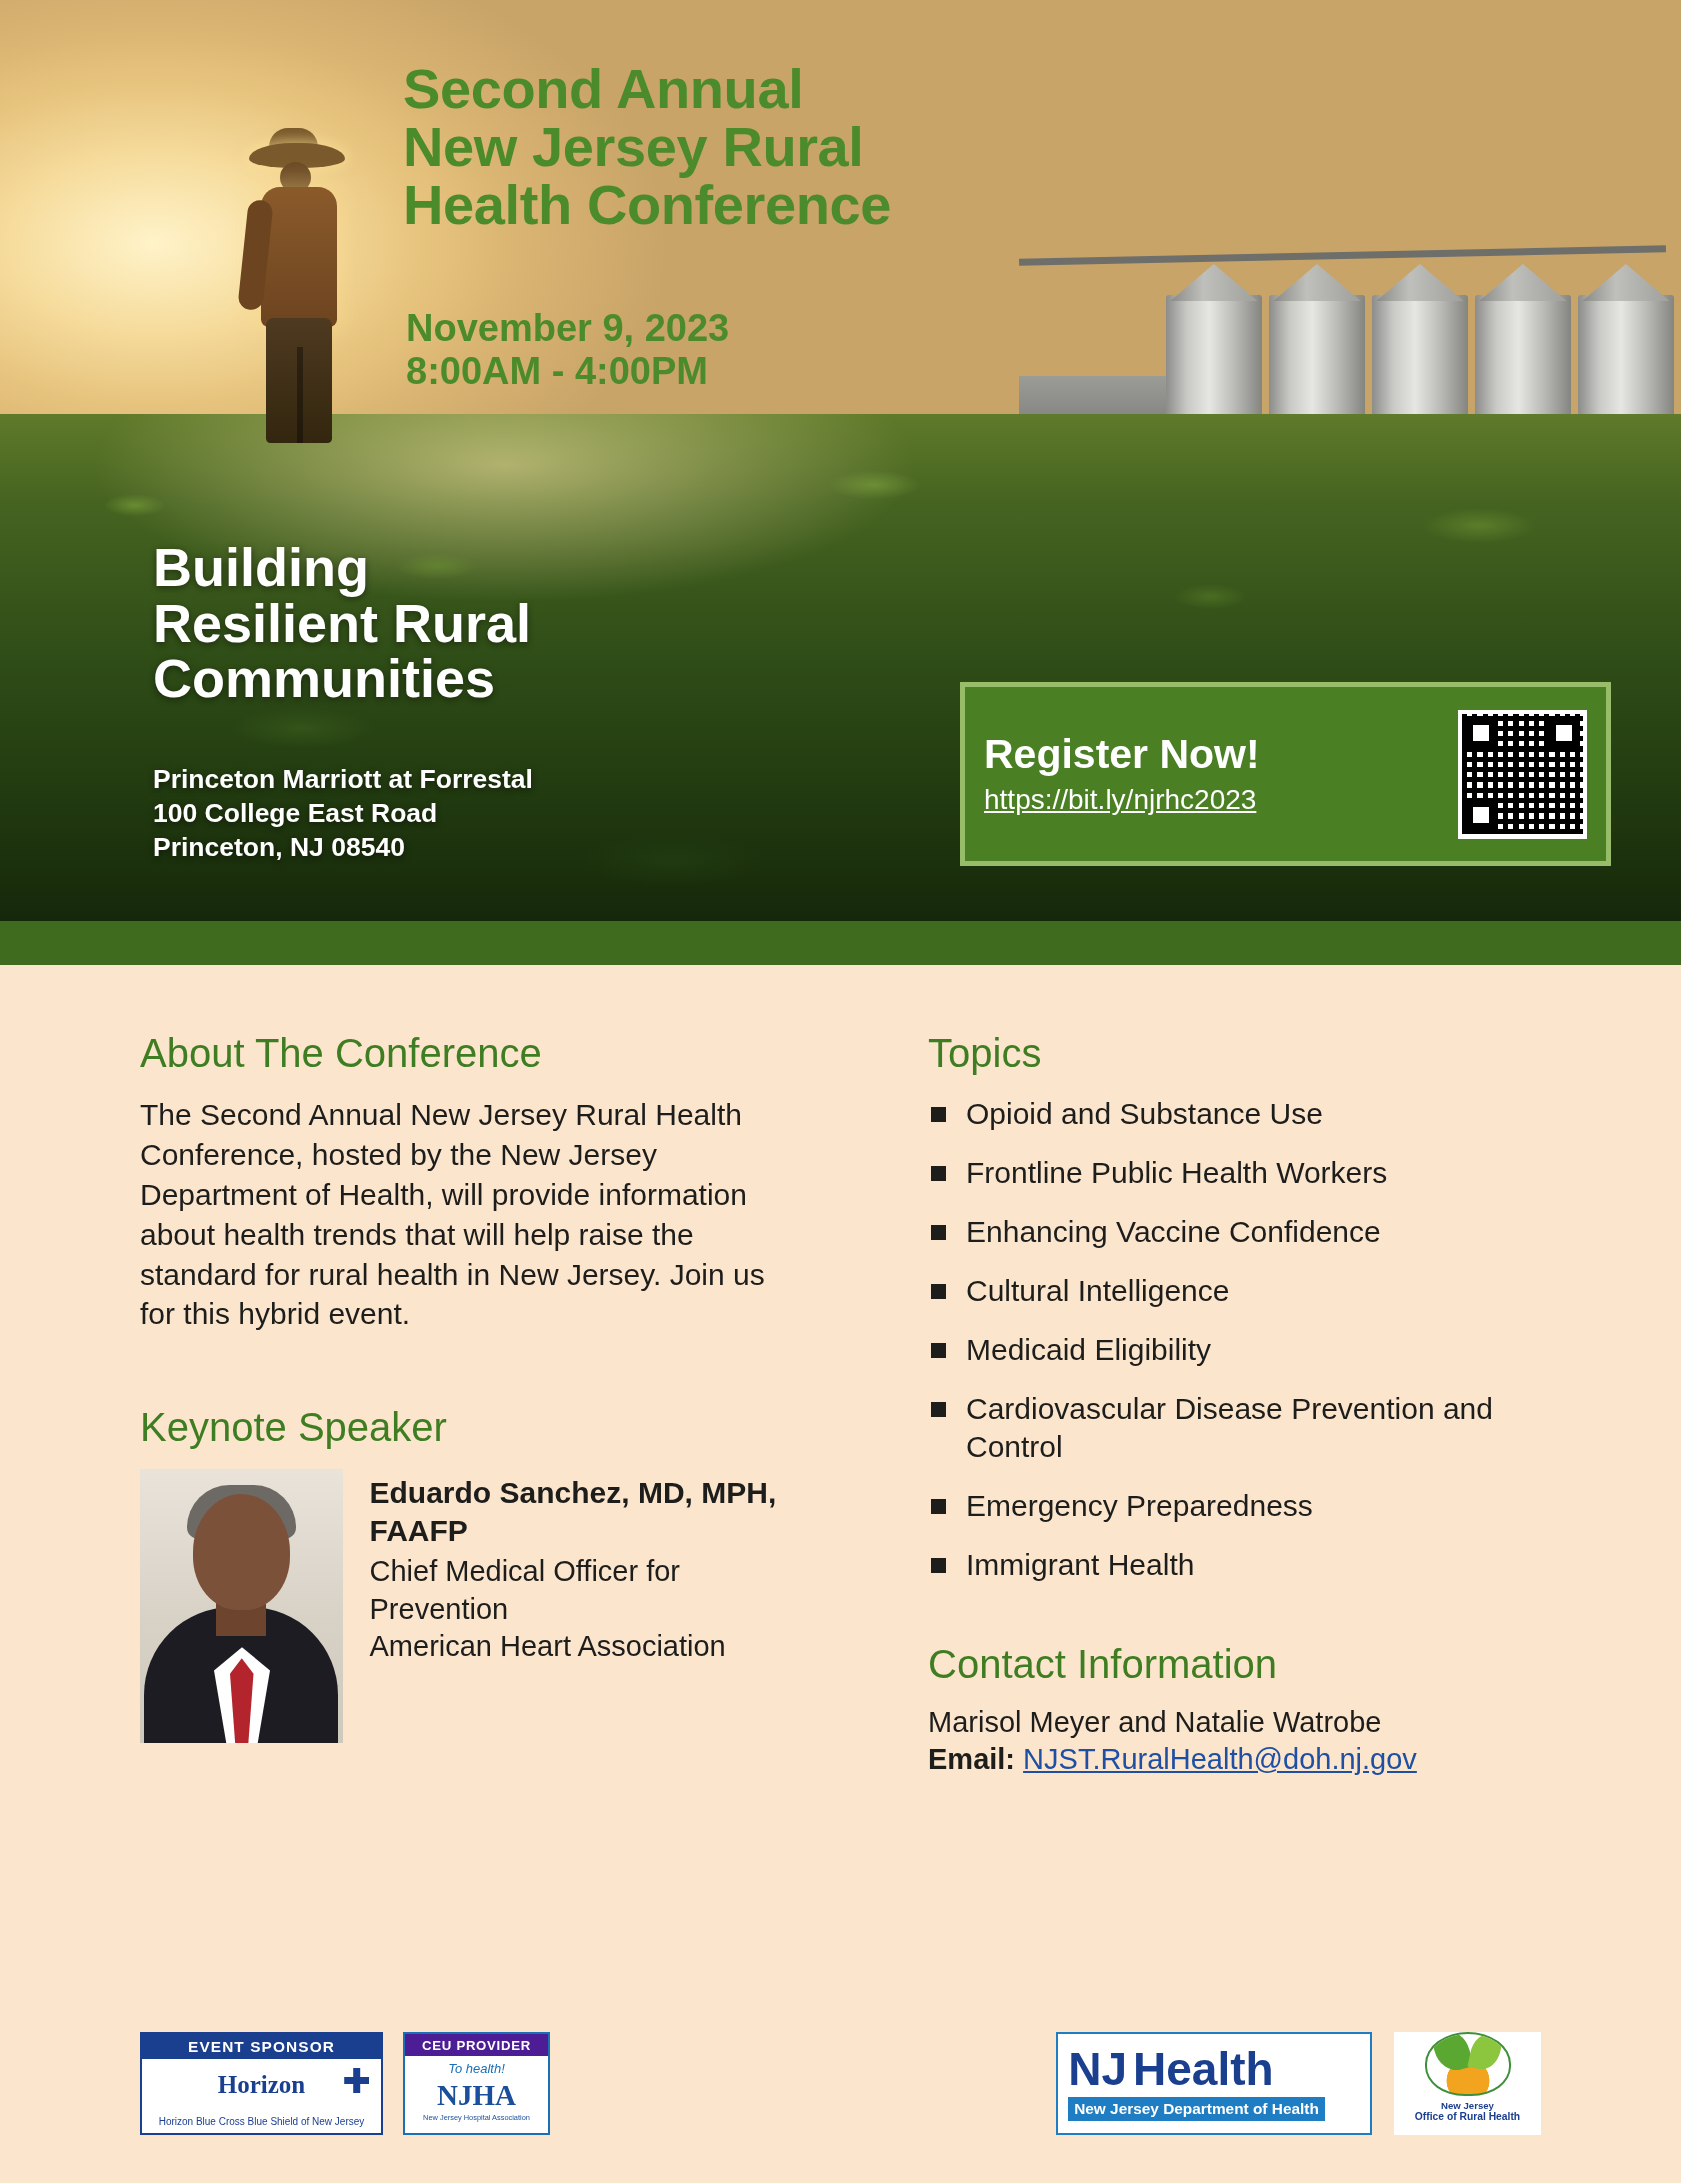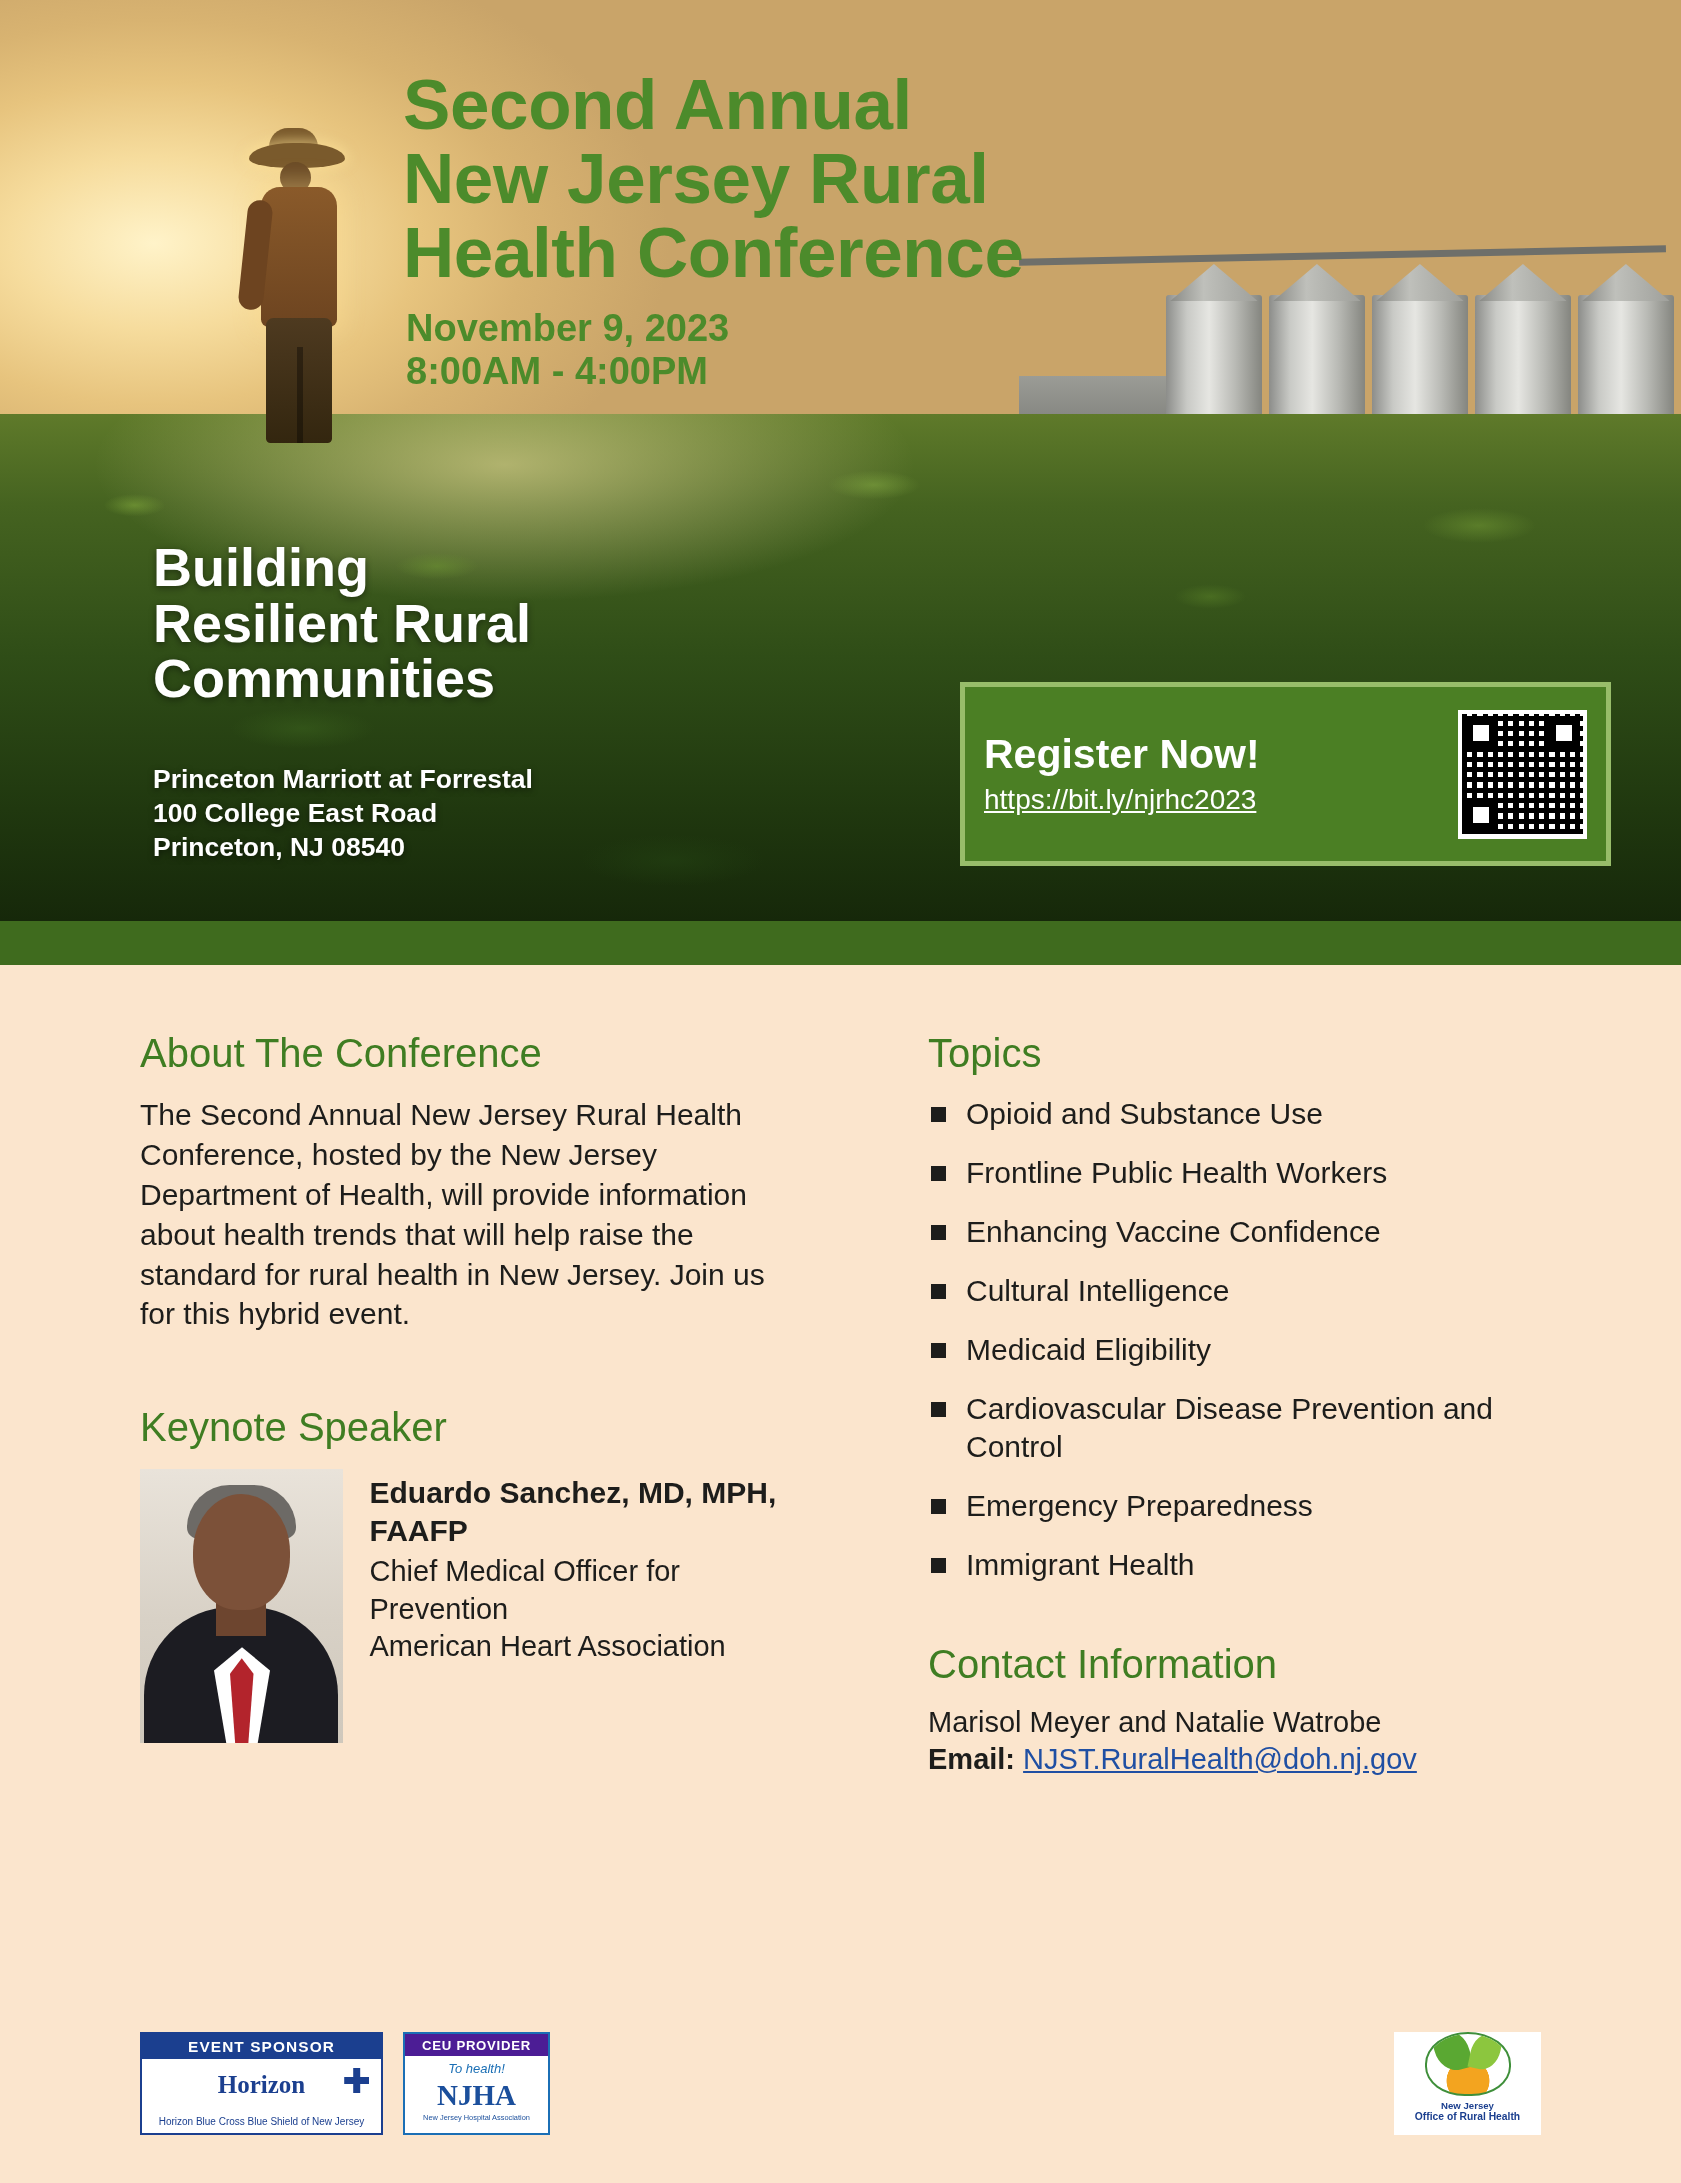--- a/index.html
+++ b/index.html
@@ -131,24 +131,24 @@
     background: linear-gradient(180deg, #4e3a20 0%, #33260f 100%);
     border-radius: 7.4px 7.4px 4.4px 4.4px;
   }
   .farmer .legs::after {
     content:""; position:absolute; left:31px; top:29px; width:5.9px; height:96px; background:rgba(0,0,0,.35);
   }
 
   
   .hero-title {
     position: absolute;
-    left: 403px; top: 68px;
+    left: 403px; top: 60px;
     width: 809px;
     color: #4c8b2b;
-    font-size: 71px;
+    font-size: 56px;
     line-height: 1.04;
     font-weight: 700;
     letter-spacing: -0.4px;
   }
   .hero-date {
     position: absolute;
     left: 406px; top: 307px;
     color: #4c8b2b;
     font-size: 38px;
     line-height: 1.12;
@@ -568,20 +568,27 @@
         <div class="lh-sub">Horizon Blue Cross Blue Shield of New Jersey</div>
       </div>
 
       <div class="logo-njha">
         <div class="ln-bar">CEU PROVIDER</div>
         <div class="ln-sub">To health!</div>
         <div class="ln-name">NJHA</div>
         <div class="ln-tiny">New Jersey Hospital Association</div>
       </div>
 
+      <div class="logo-njhealth">
+        <div class="lnh-top">
+          <span class="lnh-nj">NJ</span>
+          <span class="lnh-health">Health</span>
+        </div>
+        <div class="lnh-bar">New Jersey Department of Health</div>
+      </div>
 
       <div class="logo-orh">
         <div class="orh-mark"></div>
         <div class="orh-t1">New Jersey</div>
         <div class="orh-t2">Office of Rural Health</div>
       </div>
 
     </div>
   </div>
 </div>

